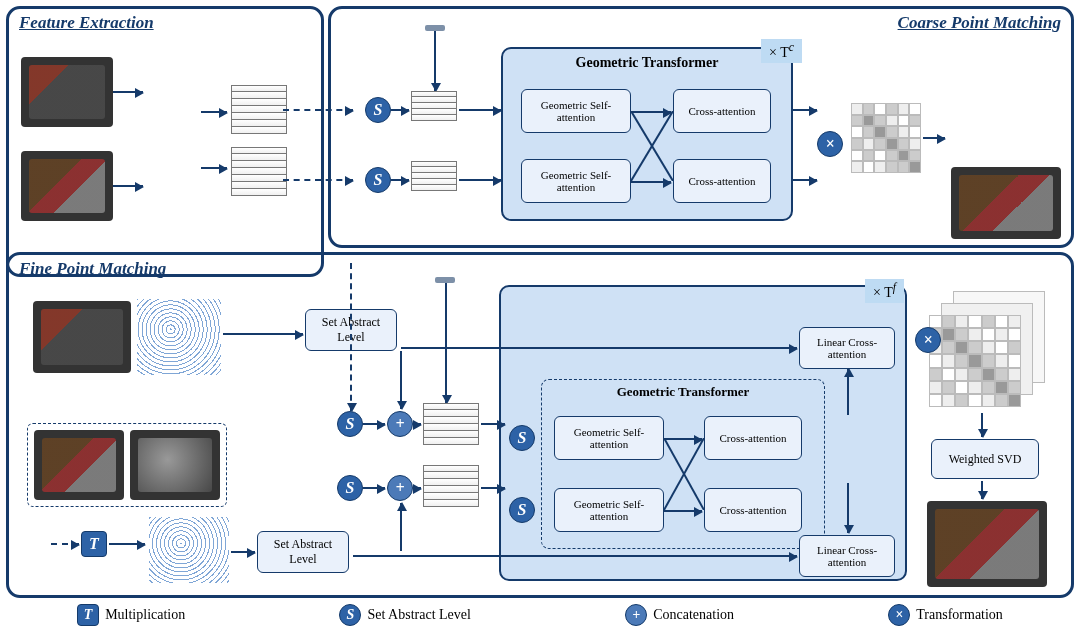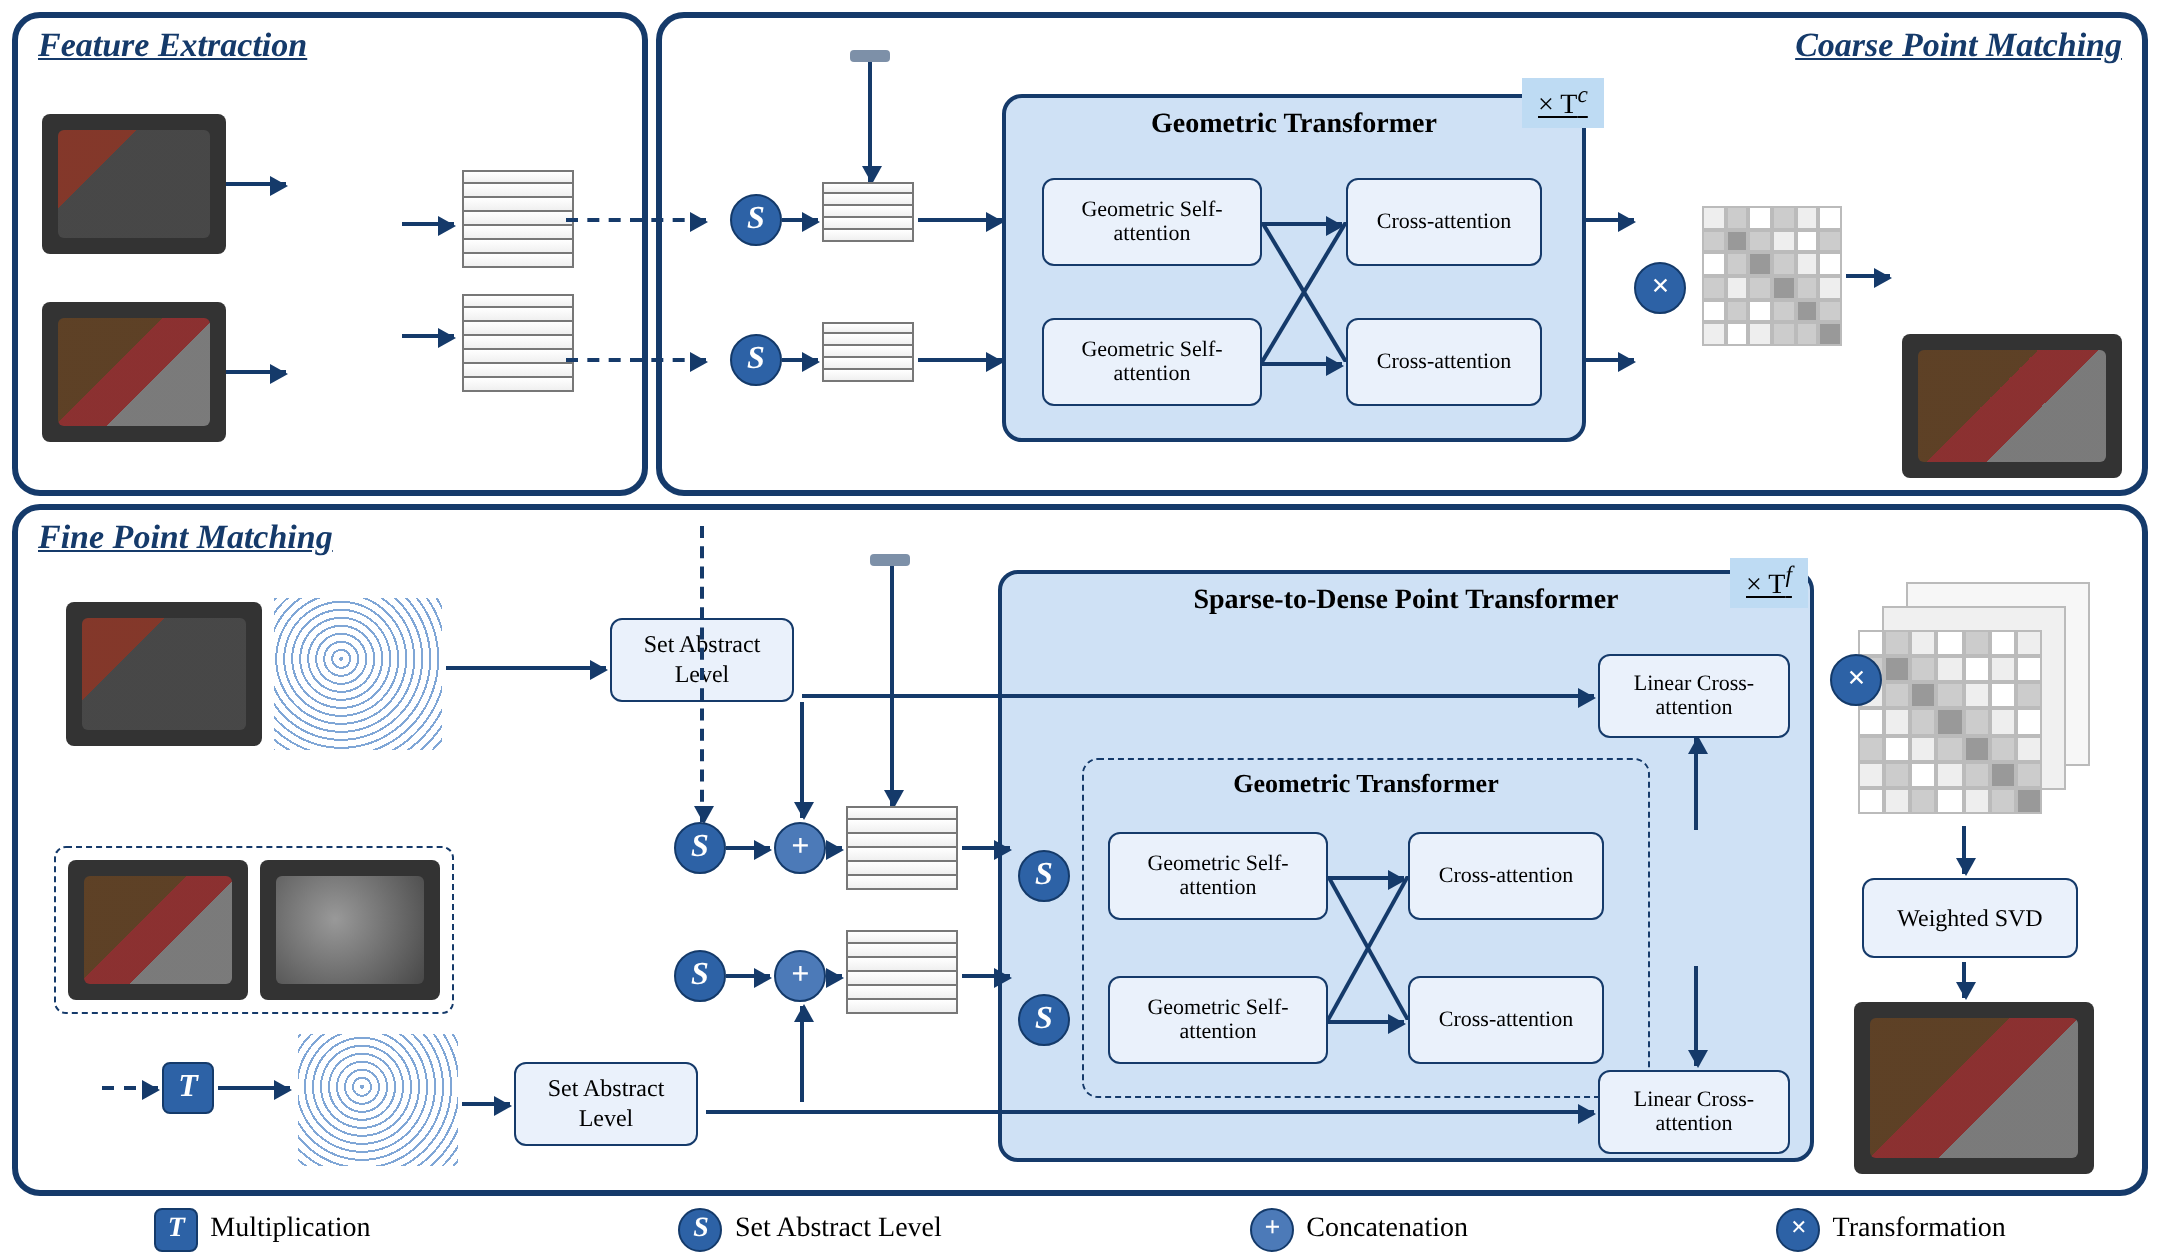--- a/index.html
+++ b/index.html
@@ -64,36 +64,36 @@
   .arr::after{
     content:""; position:absolute; right:-1px; top:-5px;
     border-left:9px solid #153a6a; border-top:5px solid transparent; border-bottom:5px solid transparent;
   }
   .arr.dashed {border-top:2px dashed #153a6a;}
   .arrV { position:absolute; width:0; border-left:2px solid #153a6a;}
   .arrV::after{content:"";position:absolute;left:-5px;bottom:-1px;border-top:9px solid #153a6a;border-left:5px solid transparent;border-right:5px solid transparent;}
   .arrV.up::after { top:-1px; bottom:auto; border-top:none; border-bottom:9px solid #153a6a;}
 
   .caption { position:absolute; font-size:14px; font-weight:bold; color:#000; }
-  .repeat-label{ position:absolute; font-size:14px; color:#000;text-decoration:underline;}
+  .repeat-label{ position:absolute; font-size:14px; color:#000;}
 
   .legend {
     position:absolute; bottom:2px; left:0; right:0; height:22px;
     display:flex; justify-content:space-around; align-items:center;
   }
   .legend .badge{ position:static; width:22px; height:22px; font-size:14px;}
   .legend span{ font-size:14px; }
   .legend .item{display:flex;align-items:center;gap:6px;}
 
   .barline{position:absolute;width:20px;height:6px;background:#7d90a8;border-radius:2px;}
 </style>
 </head>
 <body>
 
-<div class="panel" style="left:6px; top:6px; width:318px; height:242px;padding-left:46px;">
+<div class="panel" style="left:6px; top:6px; width:318px; height:271px;padding-left:46px;">
   <div class="section-title" style="left:10px; top:4px;">Feature Extraction</div>
 
   <div class="img" style="left:12px; top:48px; width:92px; height:70px;"></div>
   <div class="img scene" style="left:12px; top:142px; width:92px; height:70px;"></div>
 
   <div class="arr" style="left:104px; top:82px; width:30px;"></div>
   <div class="arr" style="left:104px; top:176px; width:30px;"></div>
 
 
   <div class="arr" style="left:192px; top:102px; width:26px;"></div>
@@ -268,21 +268,20 @@
       <div class="row"></div>
       <div class="row"></div>
       <div class="row"></div>
       <div class="row"></div>
       <div class="row"></div>
   </div>
   <div class="arr" style="left:404px; top:168px; width:8px;"></div>
   <div class="arr" style="left:404px; top:232px; width:8px;"></div>
 
   <div class="big-box" style="left:490px; top:30px; width:408px; height:296px;">
-    <div class="caption" style="left:0;right:0;top:6px;text-align:center;">Sparse-to-Dense Point Transformer</div>
 
     <div class="dashed-box" style="left:40px; top:92px; width:284px; height:170px;">
       <div class="caption" style="left:0;right:0;top:4px;text-align:center;font-size:13px;">Geometric Transformer</div>
       <div class="box small" style="left:12px; top:36px; width:110px; height:44px;">Geometric Self-attention</div>
       <div class="box small" style="left:12px; top:108px; width:110px; height:44px;">Geometric Self-attention</div>
       <div class="box small" style="left:162px; top:36px; width:98px; height:44px;">Cross-attention</div>
       <div class="box small" style="left:162px; top:108px; width:98px; height:44px;">Cross-attention</div>
       <div class="arr" style="left:122px;top:58px;width:38px;"></div>
       <div class="arr" style="left:122px;top:130px;width:38px;"></div>
       <div style="position:absolute;left:122px;top:58px;width:40px;height:72px;">

